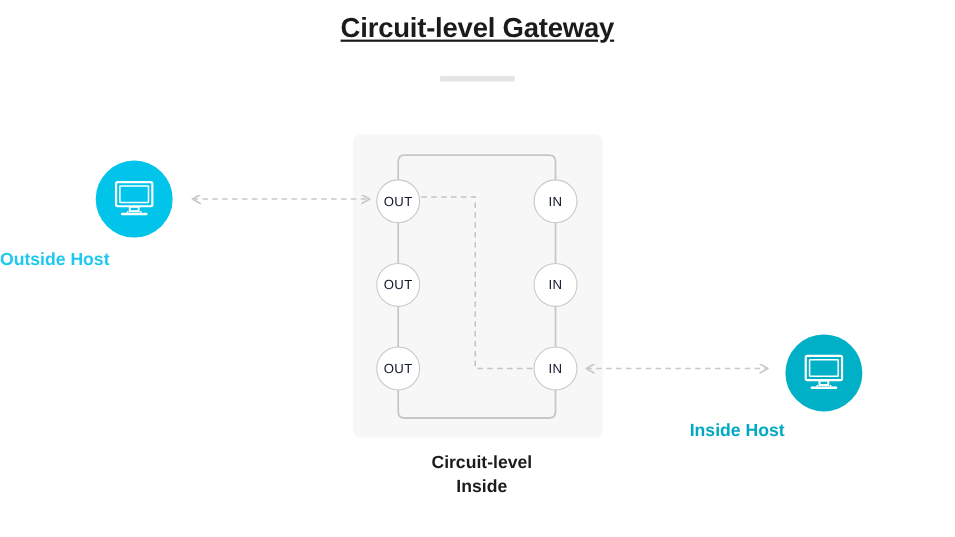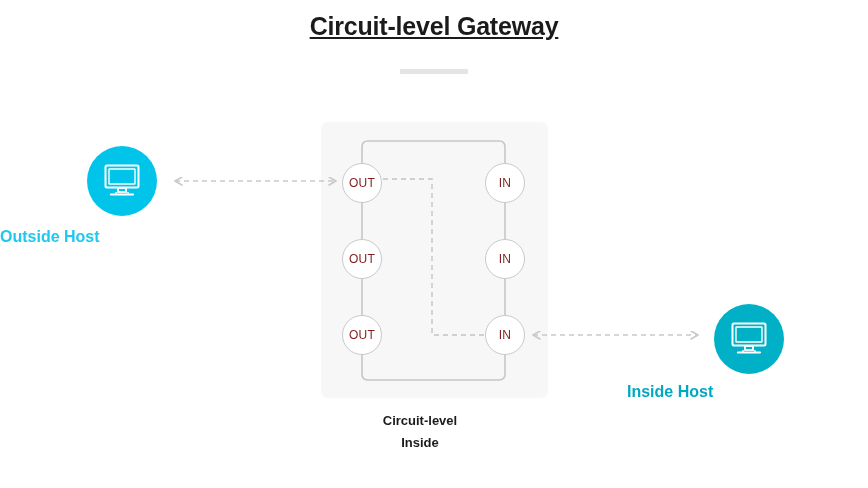--- a/index.html
+++ b/index.html
@@ -71,21 +71,21 @@
     margin-left: -20px;
     margin-top: -20px;
     border-radius: 50%;
     background: #ffffff;
     border: 1px solid #c9c9c9;
     box-sizing: border-box;
     display: flex;
     align-items: center;
     justify-content: center;
     font-size: 12px;
-    color: #7f1d1d;
+    color: #0f172a;
     letter-spacing: 0.3px;
   }
 
   
   .host { position: absolute; }
   .host-circle {
     position: absolute;
     border-radius: 50%;
     display: flex;
     align-items: center;
@@ -113,25 +113,25 @@
     background: #00b0c6;
   }
   .inside-label {
     left: 627px; top: 383px; width: 245px;
     color: #00a9c2;
   }
 
   
   .gw-caption {
     position: absolute;
-    left: 320px;
+    left: 338px;
     top: 410px;
     width: 200px;
     text-align: center;
-    font-size: 13px;
+    font-size: 16px;
     font-weight: bold;
     line-height: 22px;
     color: #1b1b1b;
   }
 </style>
 </head>
 <body>
 
 <div id="canvas">
 

